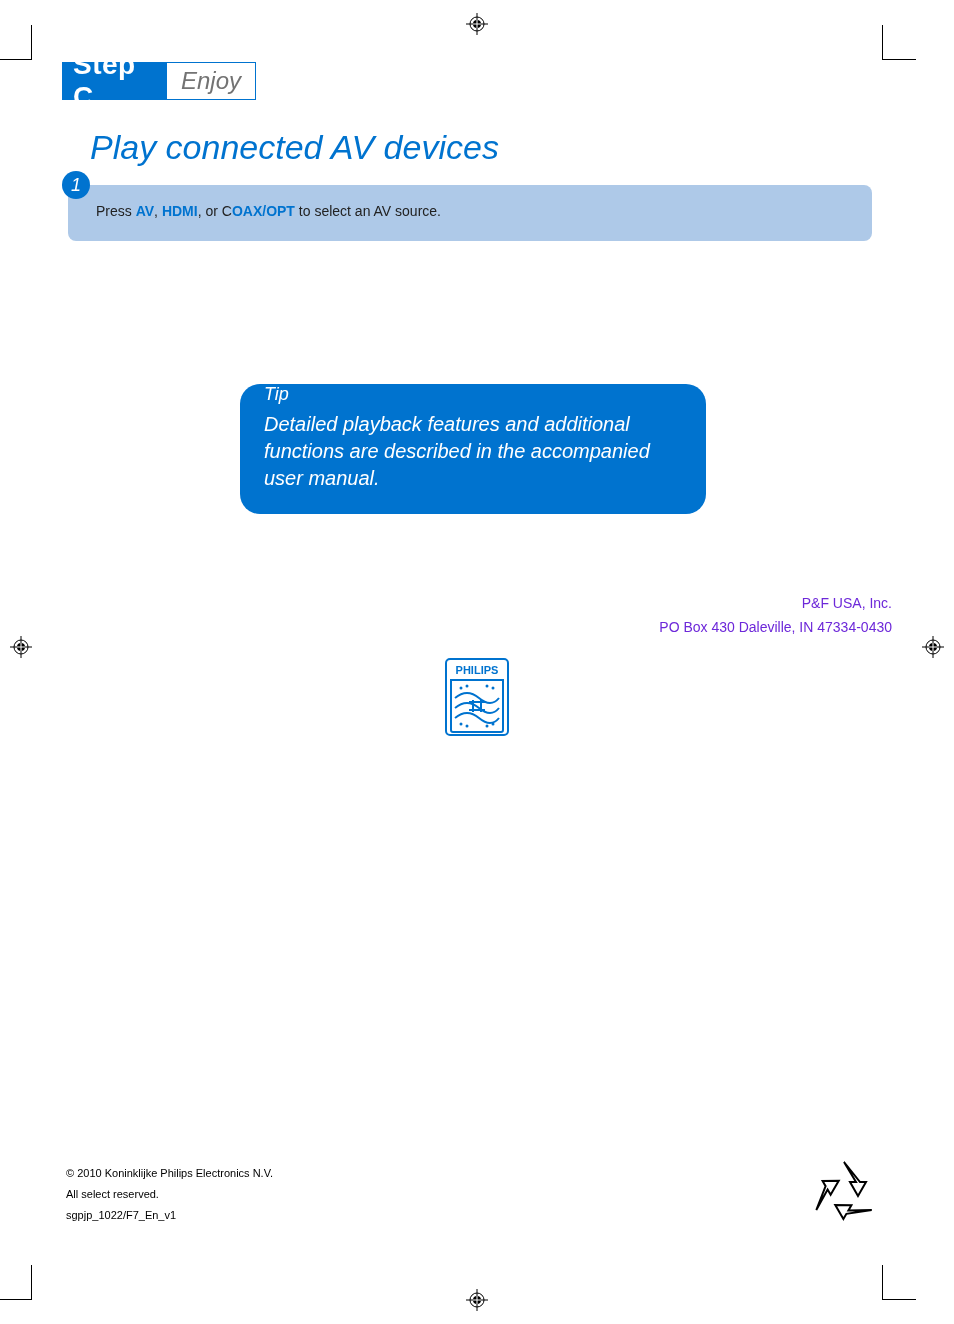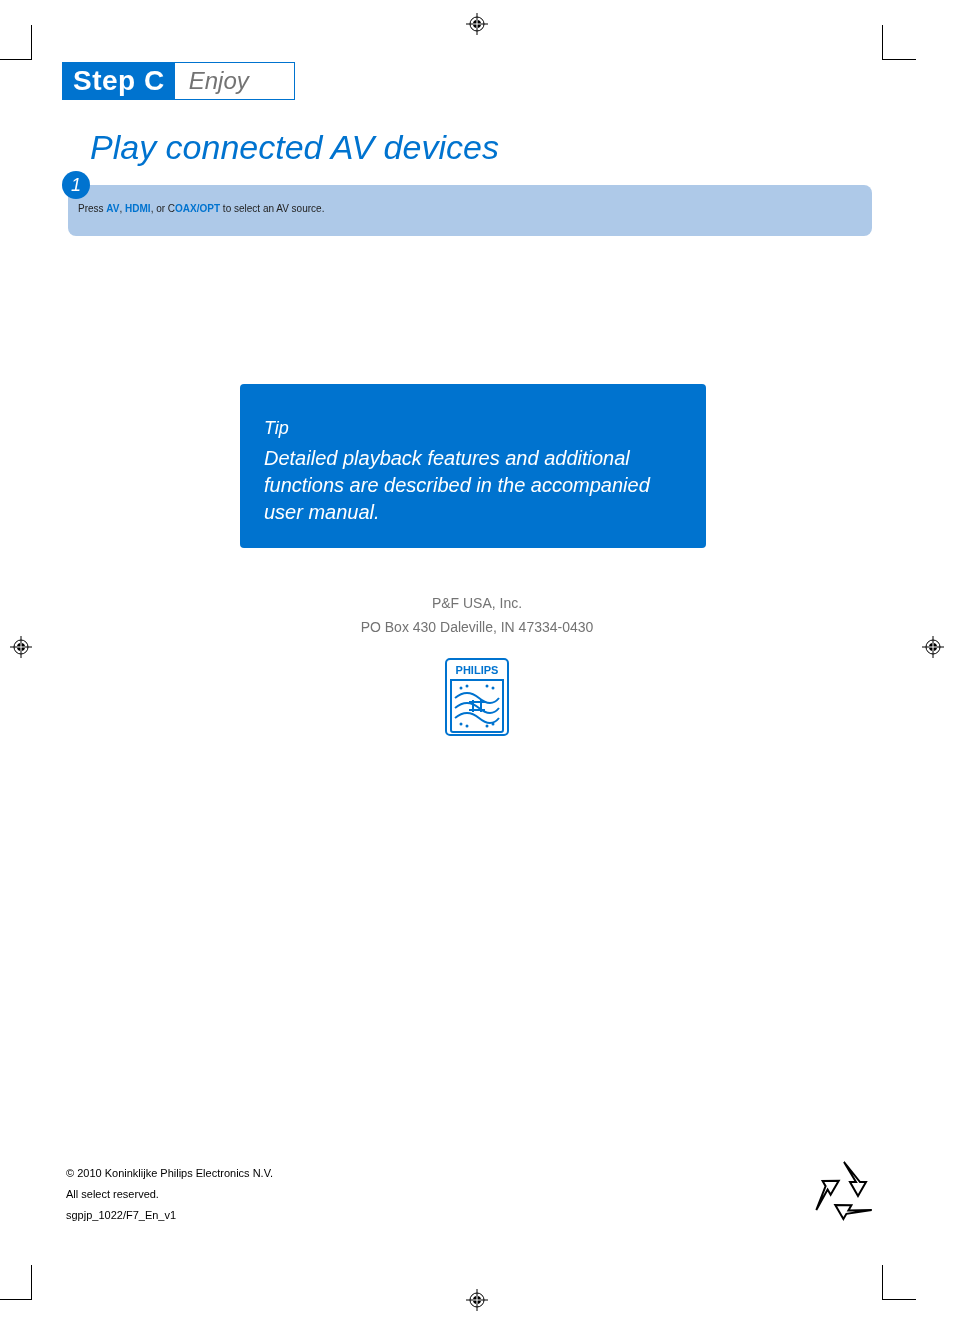--- a/index.html
+++ b/index.html
@@ -31,36 +31,36 @@
     
     .reg-mark { position: absolute; width: 22px; height: 22px; display: flex; align-items: center; justify-content: center; }
     .reg-top { top: 13px; left: 466px; }
     .reg-bottom { bottom: 13px; left: 466px; }
     .reg-left { top: 636px; left: 10px; }
     .reg-right { top: 636px; right: 10px; }
 
     
     .content { position: absolute; left: 62px; top: 62px; right: 62px; bottom: 62px; }
 
-    .step-bar { display: flex; align-items: stretch; height: 38px; width: 233px; border: 1px solid #0073cf; }
+    .step-bar { display: flex; align-items: stretch; height: 38px; width: 194px; border: 1px solid #0073cf; }
     .step-c { background: #0073cf; color: #fff; font-size: 28px; font-weight: 600; padding: 2px 10px; display: flex; align-items: center; letter-spacing: 0.5px; }
     .enjoy { color: #737373; font-style: italic; font-size: 24px; font-weight: 500; padding: 2px 14px; display: flex; align-items: center; }
 
     .section-title { color: #0073cf; font-size: 34px; font-style: italic; font-weight: 500; margin: 28px 0 18px 28px; }
 
     .step-box { position: relative; margin-left: 6px; margin-right: 20px; }
     .step-num { position: absolute; top: -14px; left: -6px; width: 28px; height: 28px; border-radius: 50%; background: #0073cf; color: #fff; display: flex; align-items: center; justify-content: center; font-size: 18px; font-style: italic; z-index: 2; }
-    .step-body { background: #aec9e8; border-radius: 8px; border-top-left-radius: 0; padding: 18px 22px 22px 10px; font-size: 10px; color: #222; min-height: 50px; }
+    .step-body { background: #aec9e8; border-radius: 8px; border-top-left-radius: 0; padding: 18px 22px 22px 28px; font-size: 14px; color: #222; min-height: 50px; }
     .em { color: #0073cf; font-weight: 600; }
 
-    .tip-box { position: absolute; top: 322px; left: 178px; width: 466px; background: #0073cf; color: #fff; border-radius: 4px; padding: 34px 24px 22px 24px; }
+    .tip-box { position: absolute; top: 322px; left: 178px; width: 466px; background: #0073cf; color: #fff; border-radius: 20px; padding: 0 24px 22px 24px; }
     .tip-title { font-style: italic; font-size: 18px; margin-bottom: 6px; }
     .tip-body { font-style: italic; font-size: 20px; line-height: 1.35; }
 
-    .company { position: absolute; top: 530px; left: 0; right: 0; text-align: center; font-size: 14px; color: #737373; line-height: 1.7; }
+    .company { position: absolute; top: 530px; left: 0; right: 0; text-align: right; font-size: 14px; color: #6d28d9; line-height: 1.7; }
 
     .logo-wrap { position: absolute; top: 596px; left: 0; right: 0; display: flex; justify-content: center; align-items: center; }
 
     .footer { position: absolute; bottom: 36px; left: 4px; font-size: 11px; color: #000; line-height: 1.9; }
 
     .recycle { position: absolute; bottom: 30px; right: 12px; }
   </style>
 </head>
 <body>
 

